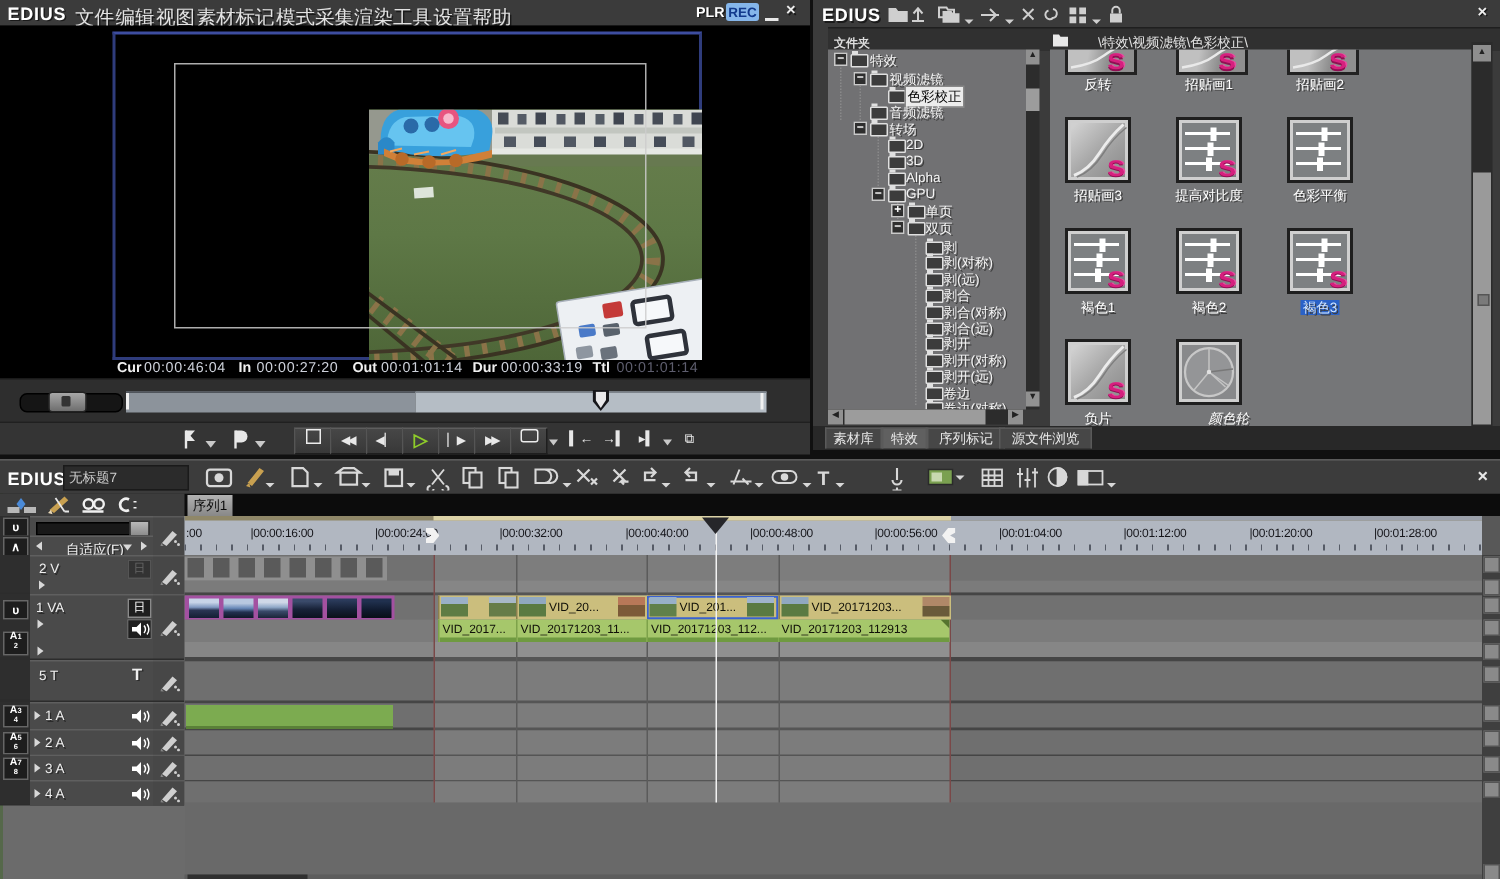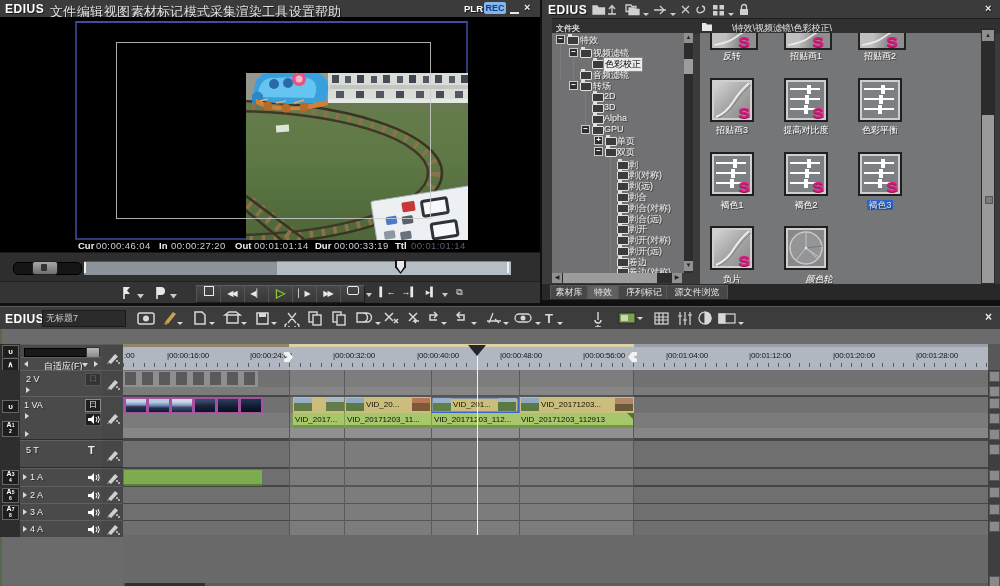--- a/index.html
+++ b/index.html
@@ -536,20 +536,43 @@
           <circle cx="570" cy="9" r="6"></circle>
           <path d="M570 3 a6 6 0 0 1 0 12 z" fill="#d8d8d8"></path>
           <rect x="584" y="5" width="16" height="9"></rect>
           <rect x="584" y="5" width="6" height="9" fill="#d8d8d8"></rect>
         </g>
         <path d="M603 13 l3 3 3-3 z"></path>
       </g>
     </svg>
     <span class="tx" style="left:985px;top:3px;font-size:12px;font-weight:bold;color:#e8e8e8;">×</span>
   </div>
+  <div id="tltabs" class="ab">
+    <div class="ab" style="left:0;top:0;width:123px;height:15px;background:#3c3c3c;">
+      <svg width="123" height="15" viewBox="0 0 123 15">
+        <path d="M14 3 l3 4 -3 4 -3 -4 z" fill="#4a8ad8"></path>
+        <rect x="5" y="9" width="8" height="4" fill="#b8b8b8"></rect>
+            <rect x="16" y="9" width="8" height="4" fill="#b8b8b8"></rect>
+        <path d="M33 11 L43 2 l2.5 2.5 L36 13 z" fill="#c8a050"></path>
+            <path d="M32 13 l3 .8 -1-3 z" fill="#e8d8b8"></path>
+        <path d="M37 3 l6 9 M43 12 h3" stroke="#e8e8e8" stroke-width="1.2"></path>
+        <g stroke="#f0f0f0" stroke-width="1.6" fill="none">
+          <circle cx="59" cy="7" r="3.2"></circle>
+              <circle cx="66" cy="7" r="3.2"></circle>
+          <path d="M55 12 h14"></path>
+        </g>
+        <g stroke="#f0f0f0" stroke-width="1.8" fill="none">
+          <path d="M86 4 a4 4 0 1 0 0 7"></path>
+          <path d="M90 5 v1 M90 9 v1" stroke-width="2"></path>
+        </g>
+      </svg>
+    </div>
+    <div class="ab" style="left:125px;top:1px;width:30px;height:14px;background:linear-gradient(#b2b2b2,#888);
+      color:#0a0a0a;font-size:9px;text-align:center;line-height:14px;">序列1</div>
+  </div>
   <div class="ab" style="left:0;top:37px;width:123px;height:193px;background:#2c2c2c;"></div>
   <div id="tlhead" class="ab">
     <div class="hstrip" style="top:37px;height:13px;">
           <span class="sbox" style="top:1px;">υ</span>
         </div>
     <div class="hpanel" style="top:37px;height:13px;">
       <div class="ab" style="left:4px;top:3px;width:74px;height:7px;background:#191919;border:1px solid #000;"></div>
       <div class="ab" style="left:66px;top:2px;width:12px;height:9px;background:linear-gradient(#b8b8b8,#8a8a8a);border:1px solid #333;"></div>
     </div>
     <div class="pencol" style="top:37px;height:26px;">

